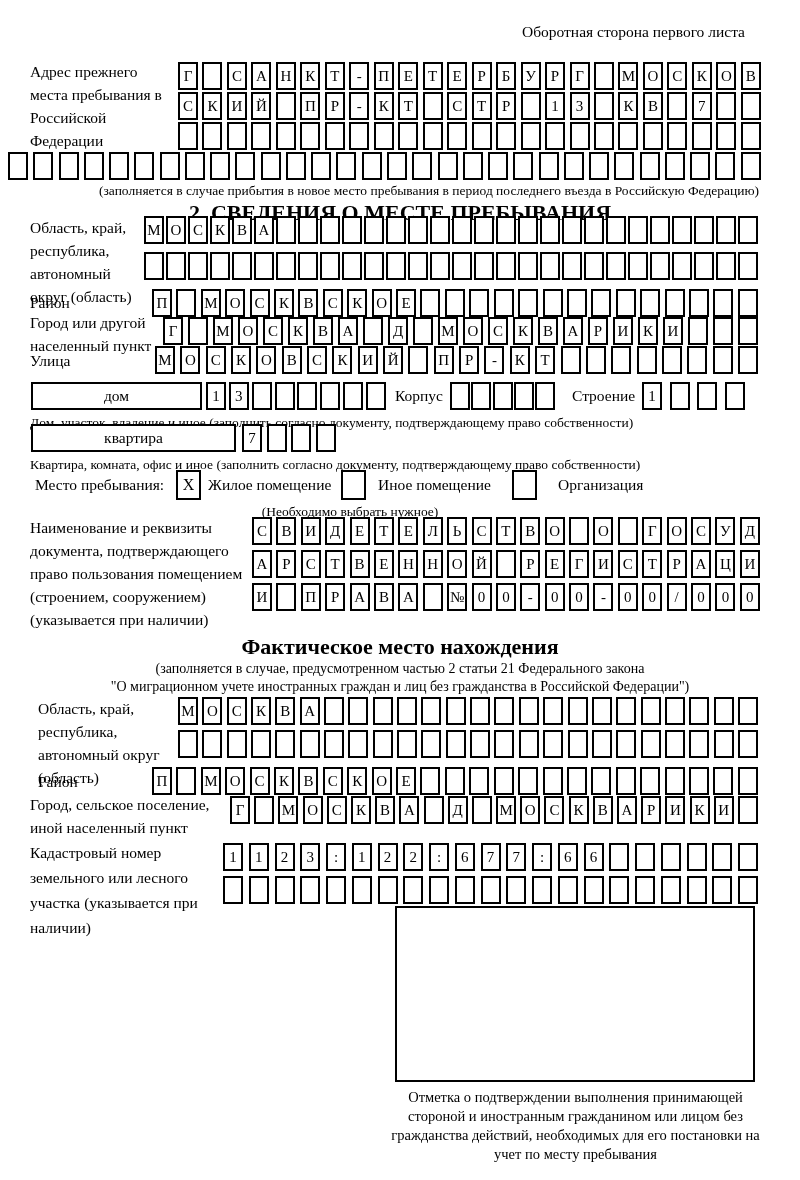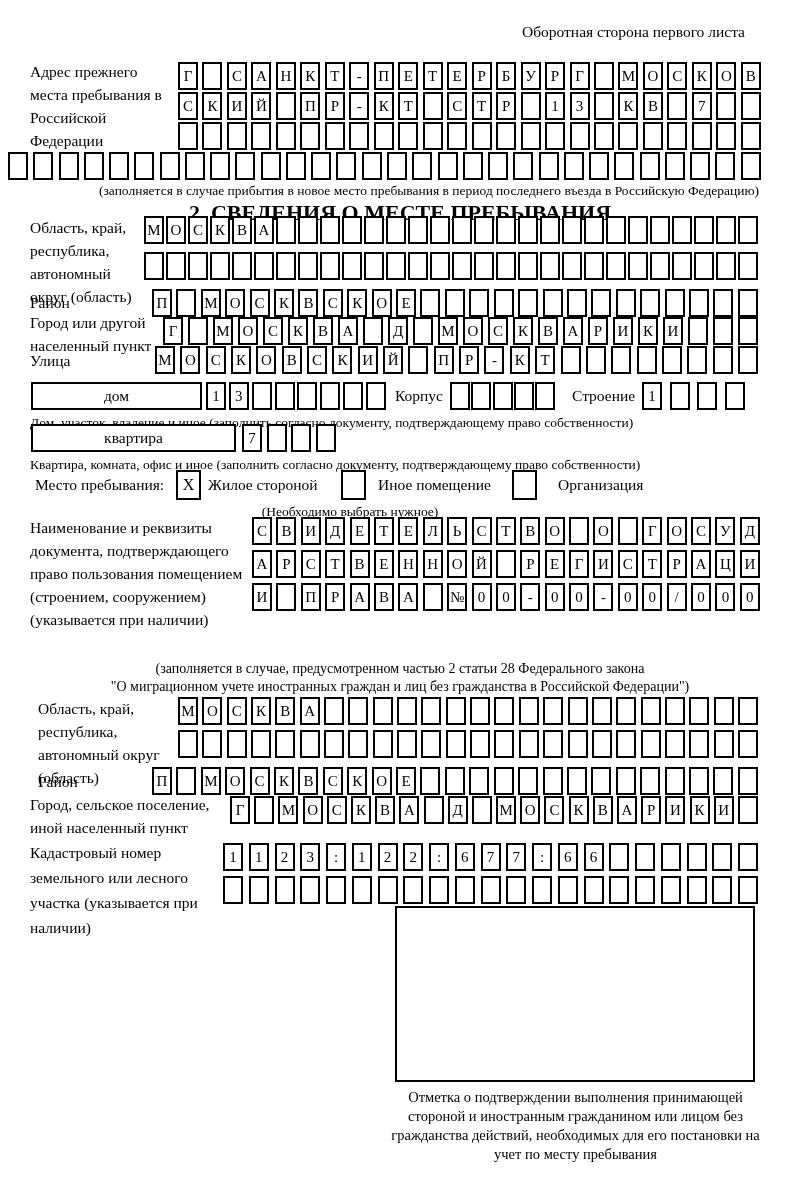--- a/index.html
+++ b/index.html
@@ -327,21 +327,21 @@
   <div class="cellrow" style="left:242px;top:424px;width:94px;">
       <div class="cell">7</div>
       <div class="cell"></div>
       <div class="cell"></div>
       <div class="cell"></div>
     </div>
   <div class="note" style="left:30px;top:456px;width:760px;">Квартира, комната, офис и иное (заполнить согласно документу, подтверждающему право собственности)</div>
 
   <div class="lbl" style="left:35px;top:473px;">Место пребывания:</div>
   <div class="checkbox" style="left:176px;top:470px;">X</div>
-  <div class="lbl" style="left:208px;top:473px;">Жилое стороной</div>
+  <div class="lbl" style="left:208px;top:473px;">Жилое помещение</div>
   <div class="checkbox" style="left:341px;top:470px;"></div>
   <div class="lbl" style="left:378px;top:473px;">Иное помещение</div>
   <div class="checkbox" style="left:512px;top:470px;"></div>
   <div class="lbl" style="left:558px;top:473px;">Организация</div>
   <div class="note center" style="left:140px;top:503px;width:420px;">(Необходимо выбрать нужное)</div>
 
   <div class="lbl" style="left:30px;top:516px;width:222px;">Наименование и реквизиты документа, подтверждающего право пользования помещением (строением, сооружением) (указывается при наличии)</div>
   <div class="cellrow" style="left:252px;top:517px;width:508px;">
       <div class="cell">С</div>
       <div class="cell">В</div>
@@ -405,21 +405,22 @@
       <div class="cell">0</div>
       <div class="cell">-</div>
       <div class="cell">0</div>
       <div class="cell">0</div>
       <div class="cell">/</div>
       <div class="cell">0</div>
       <div class="cell">0</div>
       <div class="cell">0</div>
     </div>
 
-  <div class="note center" style="left:0;top:660px;width:800px;font-size:14px;">(заполняется в случае, предусмотренном частью 2 статьи 28 Федерального закона</div>
+  <div class="title" style="top:634px;">Фактическое место нахождения</div>
+  <div class="note center" style="left:0;top:660px;width:800px;font-size:14px;">(заполняется в случае, предусмотренном частью 2 статьи 21 Федерального закона</div>
   <div class="note center" style="left:0;top:678px;width:800px;font-size:14px;">"О миграционном учете иностранных граждан и лиц без гражданства в Российской Федерации")</div>
 
   <div class="lbl" style="left:38px;top:697px;width:160px;">Область, край, республика, автономный округ (область)</div>
   <div class="cellrow" style="left:178px;top:697px;width:580px;">
       <div class="cell">М</div>
       <div class="cell">О</div>
       <div class="cell">С</div>
       <div class="cell">К</div>
       <div class="cell">В</div>
       <div class="cell">А</div>

